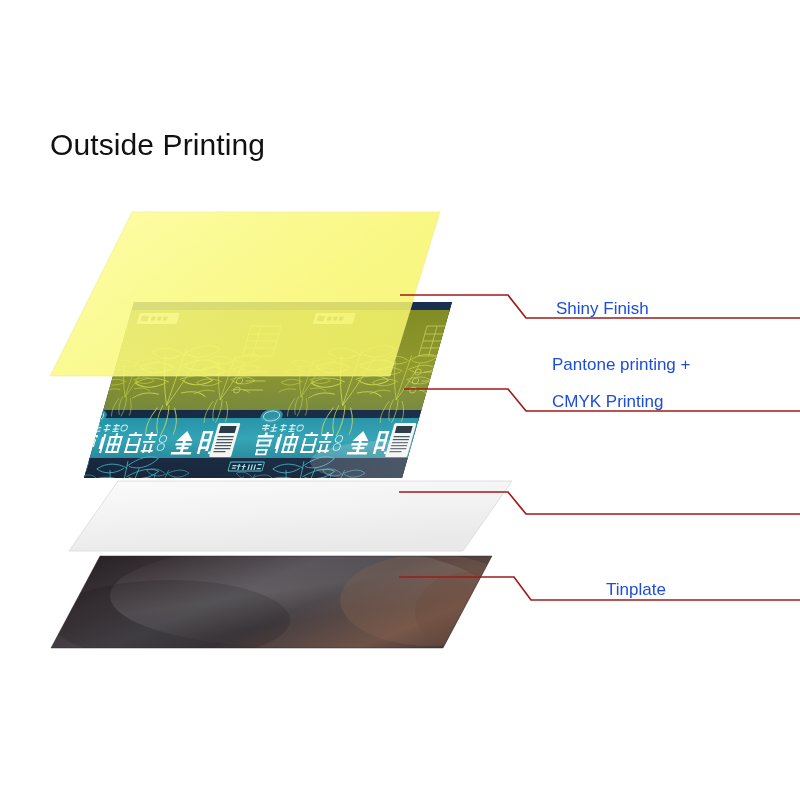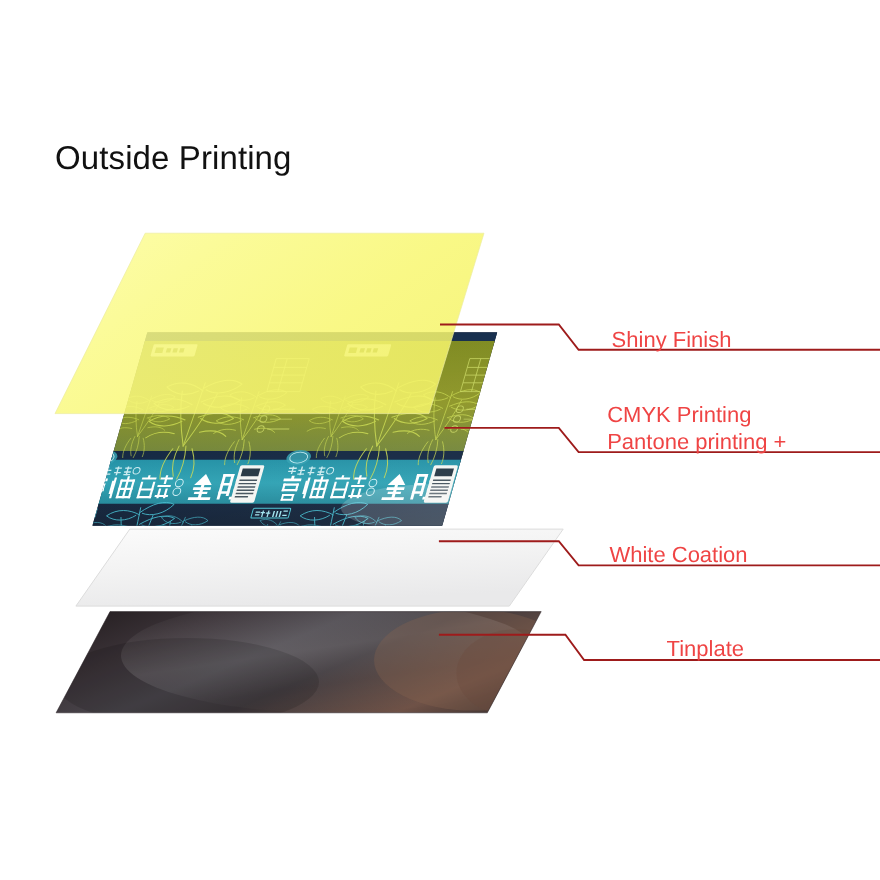--- a/index.html
+++ b/index.html
@@ -12,21 +12,21 @@
     position:relative;
   }
   #stage{position:absolute;inset:0;width:784px;height:800px;}
   #page-title{
     position:absolute;left:50px;top:128px;
     font-size:30px;font-weight:400;color:#111111;
     letter-spacing:0.1px;line-height:1.1;white-space:nowrap;
   }
   .layer-label{
     position:absolute;
-    font-size:20px;font-weight:400;color:#ef4444;
+    font-size:17px;font-weight:400;color:#1d4ed8;
     white-space:nowrap;line-height:24px;
   }
   #lbl-shiny{left:556px;top:297px;}
   #lbl-pantone{left:552px;top:353px;}
   #lbl-white{left:554px;top:493px;}
   #lbl-tin{left:606px;top:578px;}
   svg#art{position:absolute;left:0;top:0;width:800px;height:800px;}
   .leader{fill:none;stroke:#9e1b1b;stroke-width:1.7;stroke-linejoin:miter;stroke-linecap:butt;}
 </style>
 </head>
@@ -486,19 +486,18 @@
     <g>
       <path class="leader" d="M400,295 L508,295 L526,318 L800,318"></path>
       <path class="leader" d="M404,389 L508,389 L526,411 L800,411"></path>
       <path class="leader" d="M399,492 L508,492 L526,514 L800,514"></path>
       <path class="leader" d="M399,577 L514,577 L531,600 L800,600"></path>
     </g>
   </svg>
 
   <div class="layer-label" id="lbl-shiny">Shiny Finish</div>
   <div class="layer-label" id="lbl-pantone">
+    <div>Pantone printing +</div>
     <div style="margin-top:13px;">CMYK Printing</div>
-    <div>Pantone printing +</div>
   </div>
-  <div class="layer-label" id="lbl-white">White Coation</div>
   <div class="layer-label" id="lbl-tin">Tinplate</div>
 
 </div>
 
 </body></html>

